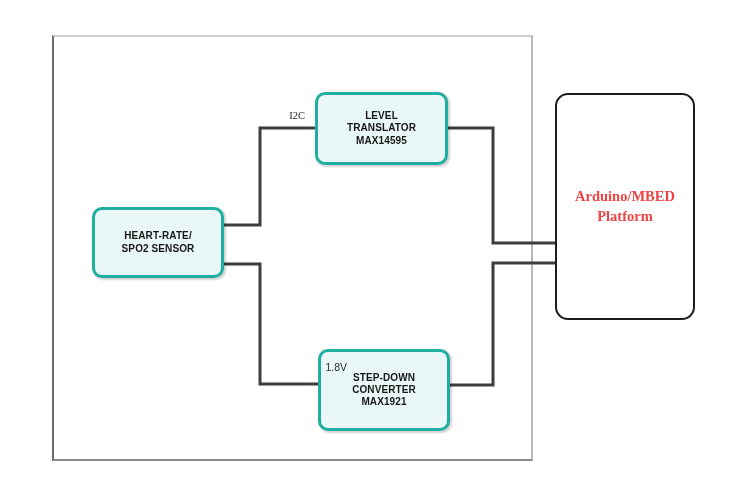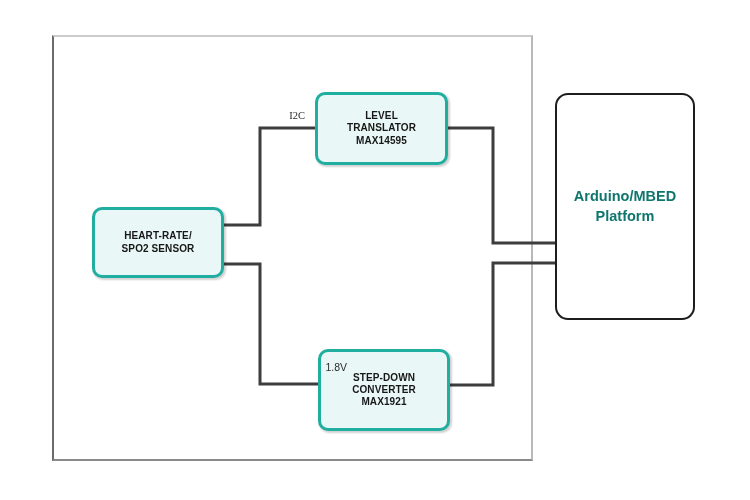--- a/index.html
+++ b/index.html
@@ -65,24 +65,25 @@
     height: 227px;
     box-sizing: border-box;
     border: 2px solid #1d1d1d;
     background: #ffffff;
     border-radius: 13px;
     display: flex;
     align-items: center;
     justify-content: center;
     text-align: center;
     font-weight: bold;
-    color: #0f766e;
+    color: #ef4444;
     font-size: 14.5px;
     line-height: 1.35;
     white-space: pre-line;
+    font-family: Liberation Serif, serif;
   }
   .wire-label {
     position: absolute;
     font-size: 10.5px;
     color: #2b2b2b;
     text-align: right;
     font-weight: normal;
   }
   .i2c-label { left: 260px; top: 110px; width: 45px; font-family: Liberation Serif, serif; }
   .v18-label { left: 258px; top: 361px; width: 45px; margin-left: 44px; }

